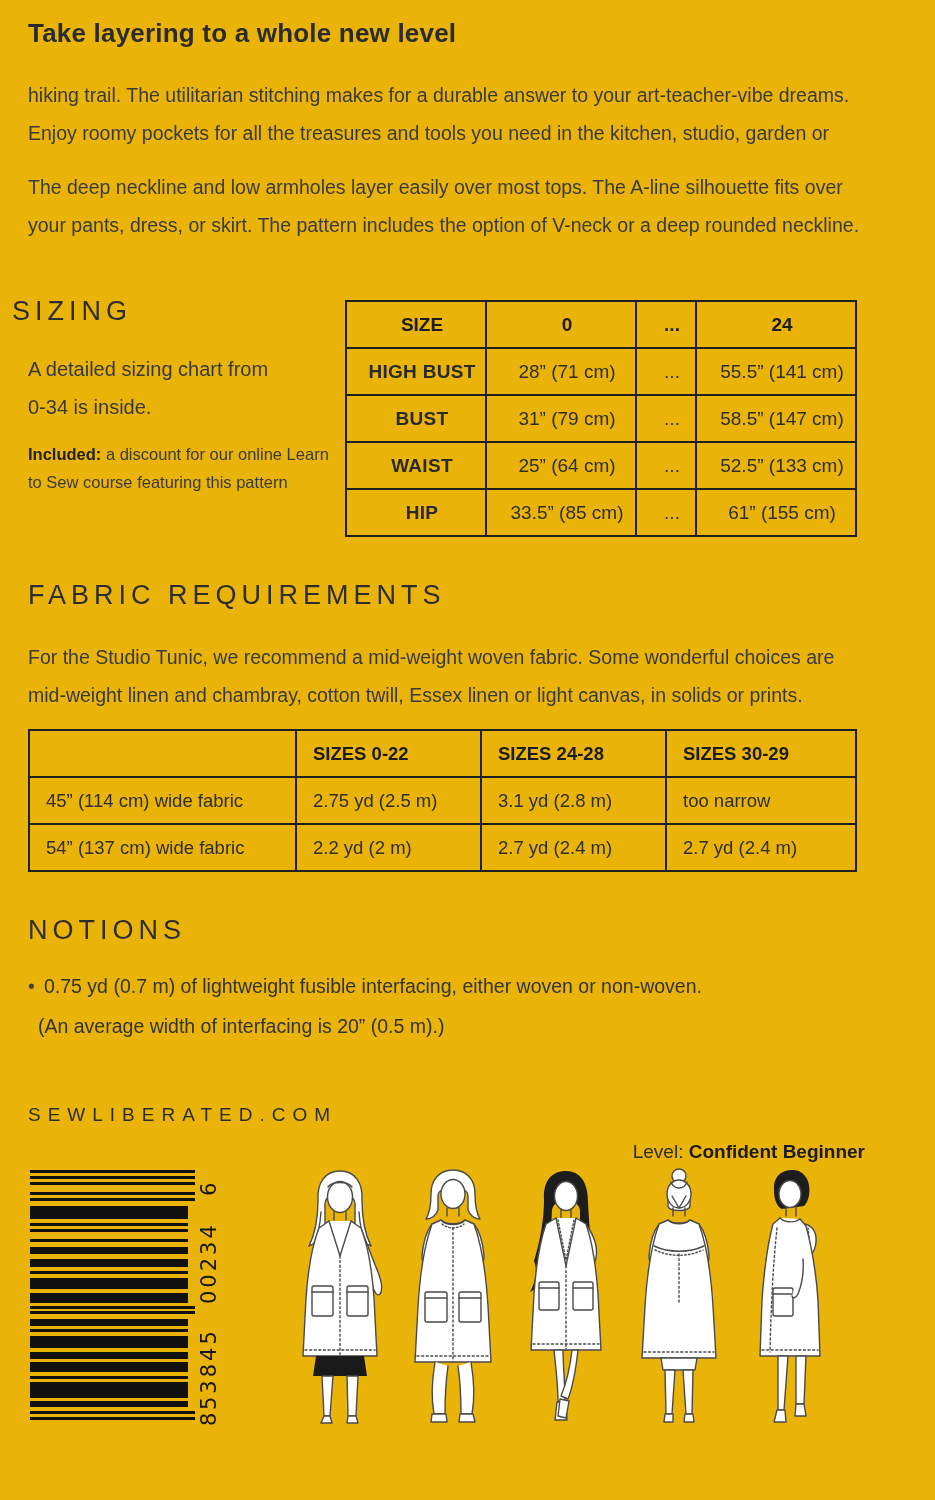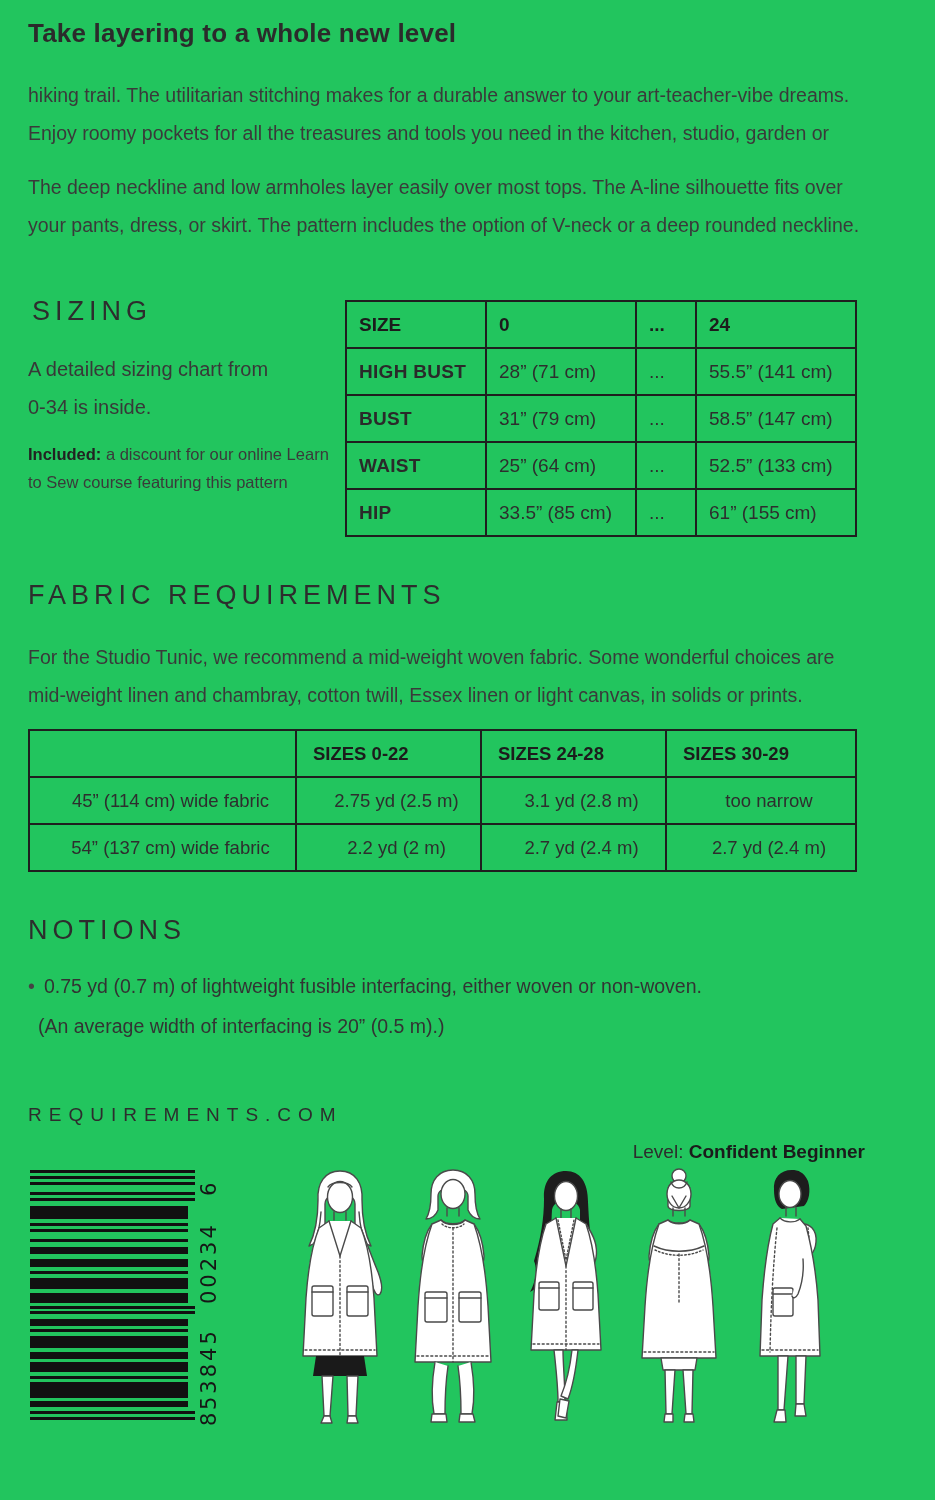--- a/index.html
+++ b/index.html
@@ -1,41 +1,41 @@
 <!DOCTYPE html>
 <html><head>
 <meta charset="utf-8">
 <style>
   html,body{margin:0;padding:0;background:#fff;}
-  .page{position:relative;width:935px;height:1500px;background:#22c55e;overflow:hidden;
+  .page{position:relative;width:935px;height:1500px;background:#eab308;overflow:hidden;
         font-family:"Liberation Sans",sans-serif;color:#383838;}
   .abs{position:absolute;}
   .headline{left:28px;top:18px;font-size:26px;font-weight:600;color:#2b2b2b;letter-spacing:.2px;}
   .bodyline{font-size:19.5px;color:#3a3a3a;line-height:38px;white-space:nowrap;}
   .p1{left:28px;top:76px;}
   .p2{left:28px;top:168px;}
   .section-head{font-size:27px;font-weight:400;letter-spacing:5px;color:#2d2d2d;}
-  .sizing-head{left:32px;top:296px;}
+  .sizing-head{left:12px;top:296px;}
   .sizing-desc{left:28px;top:350px;font-size:20px;line-height:38px;}
   .included{left:28px;top:440px;font-size:16.5px;line-height:28px;color:#3a3a3a;}
   .included b{color:#222;}
   table{border-collapse:collapse;table-layout:fixed;}
   td,th{border:2px solid #1f1f1f;text-align:left;vertical-align:middle;
         font-family:"Liberation Sans",sans-serif;overflow:hidden;}
   .size-table{left:345px;top:300px;}
-  .size-table th,.size-table td{height:45px;padding:0 0 0 12px;font-size:19px;}
+  .size-table th,.size-table td{height:45px;padding:0 0 0 12px;font-size:19px;text-align:center;}
   .size-table th{font-weight:700;color:#1c1c1c;}
   .size-table td.lbl{font-weight:700;color:#2a2a2a;letter-spacing:.3px;}
   .size-table td{color:#2e2e2e;}
   .fabric-head{left:28px;top:580px;}
   .fabric-desc{left:28px;top:638px;}
   .fabric-table{left:28px;top:729px;}
   .fabric-table th,.fabric-table td{height:45px;padding:0 0 0 16px;font-size:18.5px;}
   .fabric-table th{font-weight:700;color:#1c1c1c;}
-  .fabric-table td{color:#2e2e2e;text-align:center;}
+  .fabric-table td{color:#2e2e2e;}
   .notions-head{left:28px;top:915px;}
   .notion-line{left:28px;top:975px;font-size:19.5px;color:#333;}
   .notion-note{left:38px;top:1015px;font-size:19.5px;color:#333;}
   .bullet{display:inline-block;width:16px;color:#444;}
   .site{left:28px;top:1104px;font-size:19px;letter-spacing:7px;color:#2d2d2d;}
   .level{top:1101px;right:70px;font-size:19px;color:#2d2d2d;margin-top:40px;}
   .level b{color:#1b1b1b;}
   .barcode{left:30px;top:1170px;}
   .figures{left:288px;top:1166px;display:flex;gap:6px;}
   .fig svg{display:block;}
@@ -147,21 +147,21 @@
   </tbody>
     </table>
 
   <div class="abs section-head notions-head">NOTIONS</div>
 
   <div class="abs notion-line">
     <span class="bullet">•</span><span>0.75 yd (0.7 m) of lightweight fusible interfacing, either woven or non-woven.</span>
   </div>
   <div class="abs notion-note">(An average width of interfacing is 20” (0.5 m).)</div>
 
-  <div class="abs site">REQUIREMENTS.COM</div>
+  <div class="abs site">SEWLIBERATED.COM</div>
 
   <div class="abs level">
     <span>Level:</span>
     <b>Confident Beginner</b>
   </div>
 
   <div class="abs barcode">
     <svg width="195" height="256" viewBox="0 0 195 256">
       <g fill="#111">
         <rect x="0" y="0" width="165" height="3"></rect>

